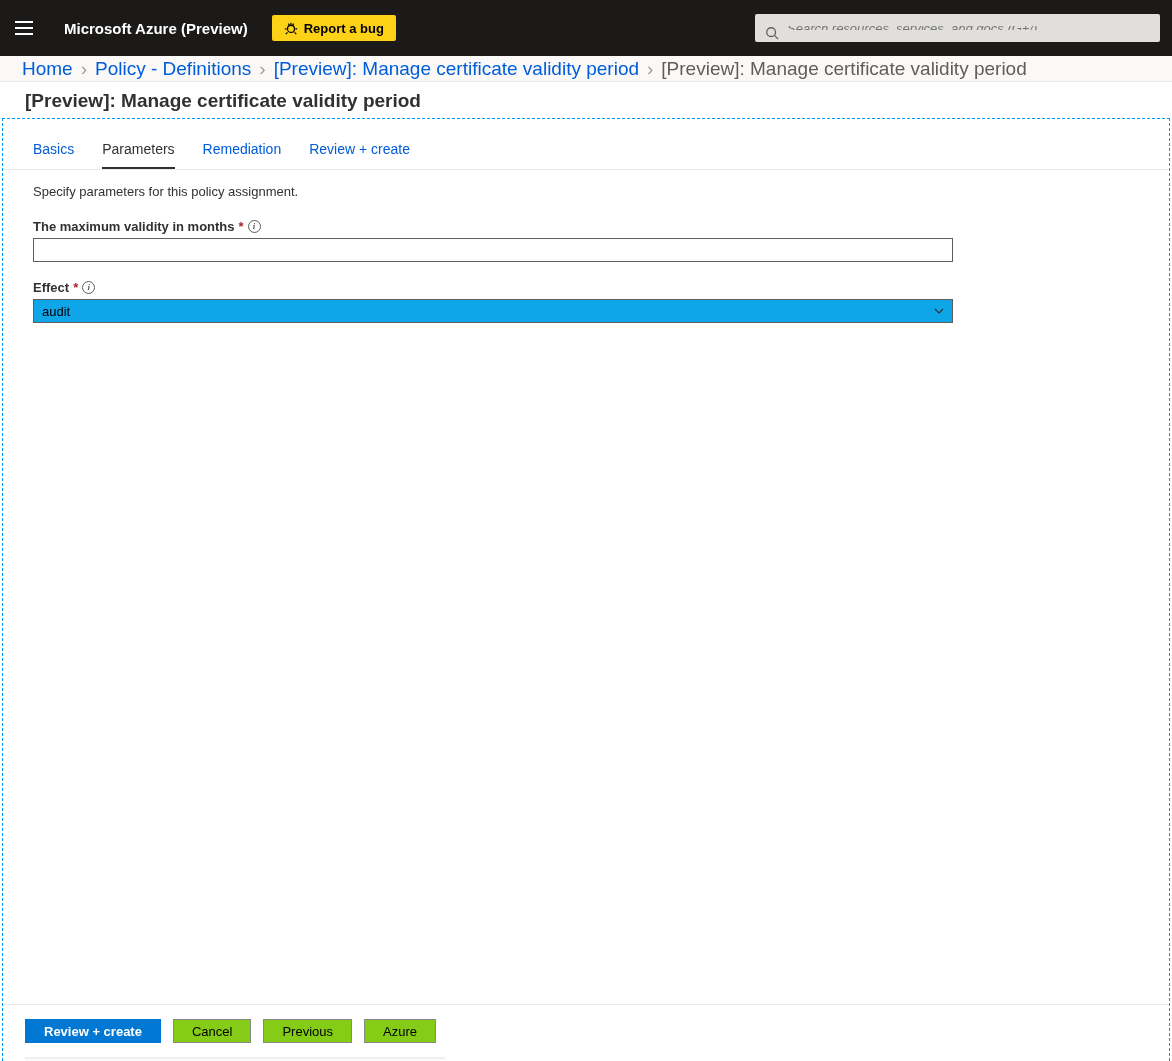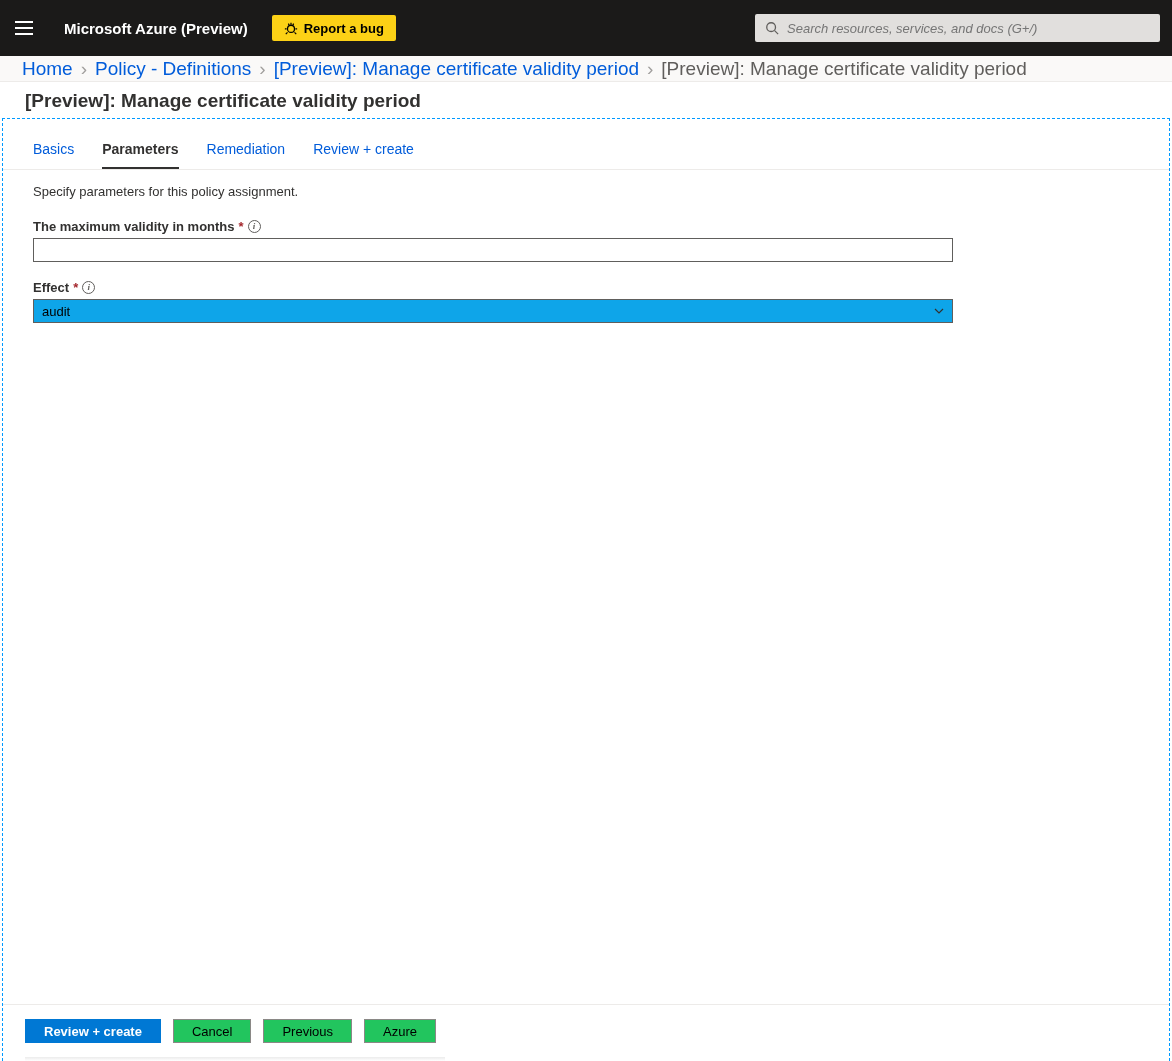--- a/index.html
+++ b/index.html
@@ -7,58 +7,58 @@
   body { display: flex; flex-direction: column; width: 1172px; height: 1061px; overflow: hidden; }
 
   
   .topbar { background: #1b1a19; height: 56px; display: flex; align-items: center; color: #fff; padding: 0 12px; }
   .hamburger { width: 24px; height: 24px; display: flex; flex-direction: column; justify-content: center; gap: 4px; cursor: pointer; margin-right: 28px; }
   .hamburger span { display: block; height: 2px; background: #fff; width: 18px; margin: 0 auto; }
   .brand { font-size: 15px; font-weight: 600; margin-right: 24px; white-space: nowrap; }
   .bug-btn { background: #fcd116; color: #000; border: none; height: 26px; padding: 4px 12px; font-size: 13px; font-weight: 600; display: flex; align-items: center; gap: 6px; cursor: pointer; border-radius: 2px; }
   .bug-btn svg { width: 14px; height: 14px; }
   .topbar-spacer { flex: 1; }
-  .searchbox { background: #e1dfdd; height: 28px; width: 405px; display: flex; align-items: center; padding: 12px 10px; border-radius: 2px; }
+  .searchbox { background: #e1dfdd; height: 28px; width: 405px; display: flex; padding: 12px 10px; border-radius: 2px; }
   .searchbox svg { width: 14px; height: 14px; color: #605e5c; margin-right: 8px; }
   .searchbox input { flex: 1; border: none; background: transparent; font-size: 13px; font-style: italic; outline: none; color: #323130; }
 
   
   .breadcrumb { height: 26px; background: #faf9f8; border-bottom: 1px solid #edebe9; display: flex; align-items: center; padding: 0 22px; font-size: 19px; gap: 8px; }
   .breadcrumb a { color: #015cda; text-decoration: none; cursor: pointer; }
   .breadcrumb .sep { color: #a19f9d; }
   .breadcrumb .current { color: #605e5c; }
 
   
   .titlebar { padding: 8px 22px 6px 25px; }
   .titlebar h1 { font-size: 19px; font-weight: 600; }
   .titlebar .subtitle { font-size: 11px; color: #605e5c; margin-top: 2px; }
 
   
   .content-wrap { border-top: 1px dashed #0099ff; border-left: 1px dashed #0099ff; border-right: 1px dashed #0099ff; margin: 0 2px; flex: 1; display: flex; flex-direction: column; min-height: 0; }
 
   
   .tabs { display: flex; gap: 28px; padding: 22px 30px 0 30px; border-bottom: 1px solid #edebe9; }
   .tab { padding: 0 0 10px 0; cursor: pointer; font-size: 14px; color: #015cda; border-bottom: 2px solid transparent; }
-  .tab.active { color: #323130; font-weight: 700; border-bottom-color: #323130; }
+  .tab.active { color: #323130; font-weight: 400; border-bottom-color: #323130; }
 
   
   .formbody { padding: 14px 30px 20px 30px; flex: 1; overflow: auto; }
   .intro { margin-bottom: 20px; font-size: 13px; }
   .field { margin-bottom: 18px; max-width: 920px; }
   .field-label { font-size: 13px; font-weight: 600; display: flex; align-items: center; gap: 4px; margin-bottom: 4px; }
   .req { color: #a4262c; }
   .info-icon { width: 13px; height: 13px; border: 1px solid #605e5c; border-radius: 50%; display: inline-flex; align-items: center; justify-content: center; font-size: 9px; line-height: 1; color: #605e5c; font-style: italic; font-family: Georgia, serif; }
   .text-input { width: 100%; height: 24px; border: 1px solid #605e5c; padding: 0 8px; font-size: 13px; outline: none; }
   .select-wrap { position: relative; width: 100%; }
   .select-wrap select { width: 100%; height: 24px; border: 1px solid #605e5c; padding: 0 8px; font-size: 13px; appearance: none; -webkit-appearance: none; background: #0ea5e9; outline: none; }
   .select-wrap .chev { position: absolute; right: 8px; top: 50%; transform: translateY(-50%); pointer-events: none; width: 12px; height: 12px; }
 
   
   .footer { border-top: 1px solid #edebe9; padding: 14px 22px 14px 22px; display: flex; gap: 12px; background:#fff; }
-  .btn { height: 24px; padding: 0 18px; font-size: 13px; border: 1px solid #8a8886; background: #22c55e; cursor: pointer; }
+  .btn { height: 24px; padding: 0 18px; font-size: 13px; border: 1px solid #8a8886; background: #84cc16; cursor: pointer; }
   .btn.primary { background: #0078d4; border-color: #0078d4; color: #fff; font-weight: 600; }
   .footer-shadow { height: 4px; background: linear-gradient(to bottom, rgba(0,0,0,0.08), transparent); margin: 0 22px; width: 420px; }
 </style>
 </head>
 <body>
 
 <div class="topbar">
   <div class="hamburger">
     <span></span>
       <span></span>

